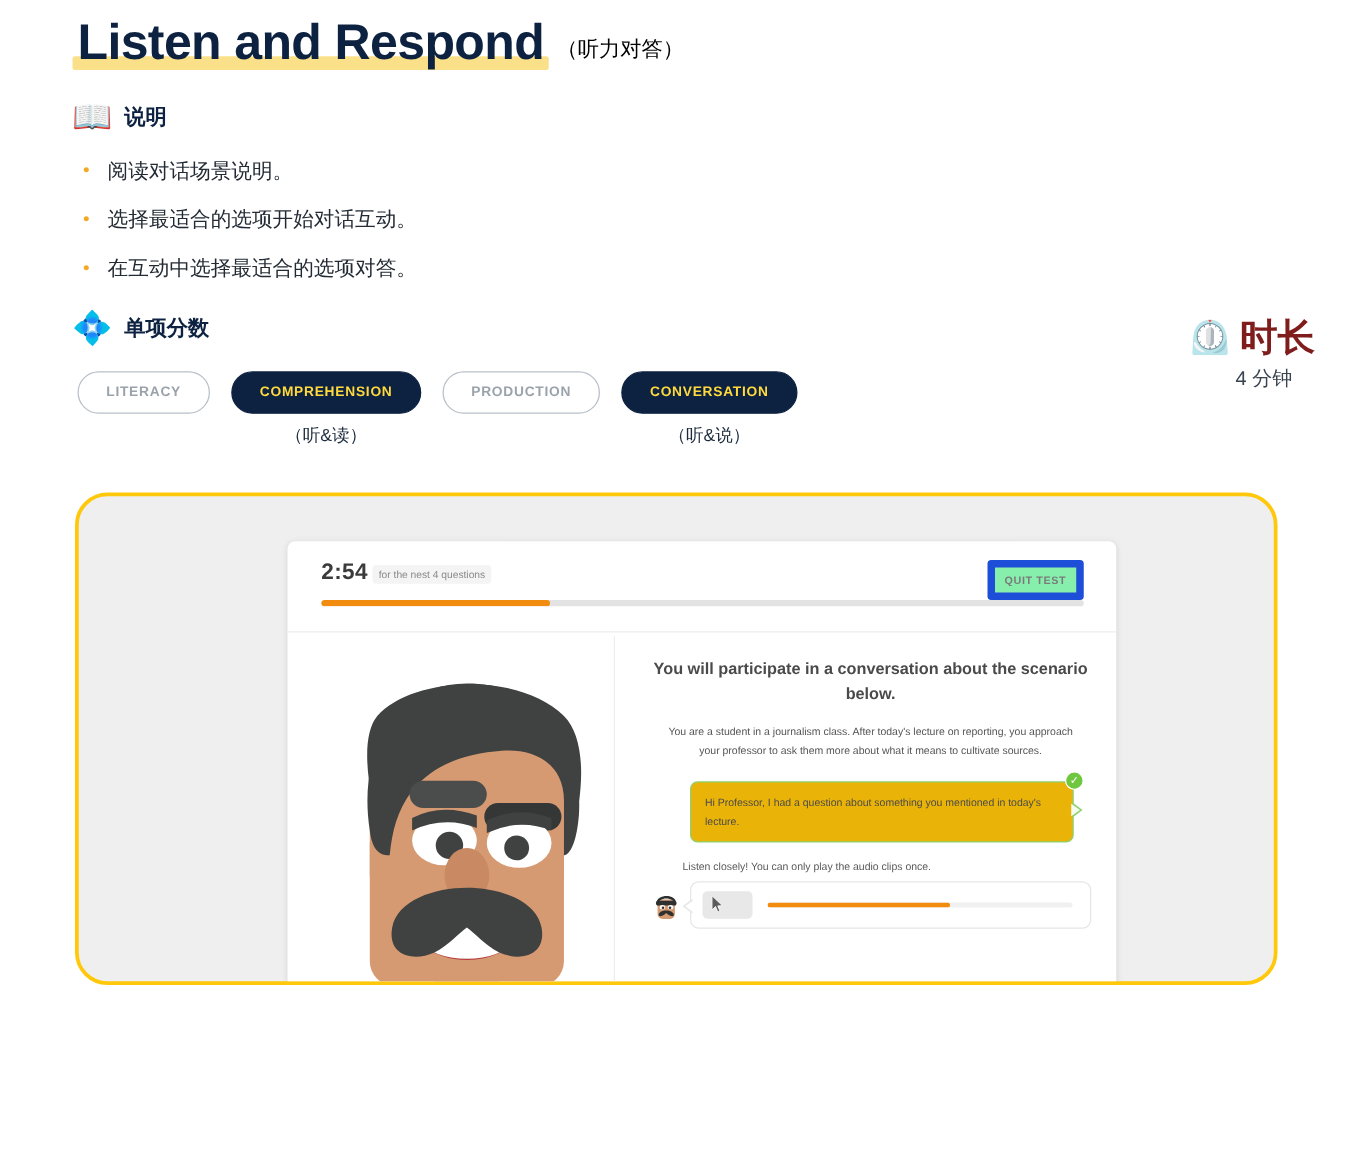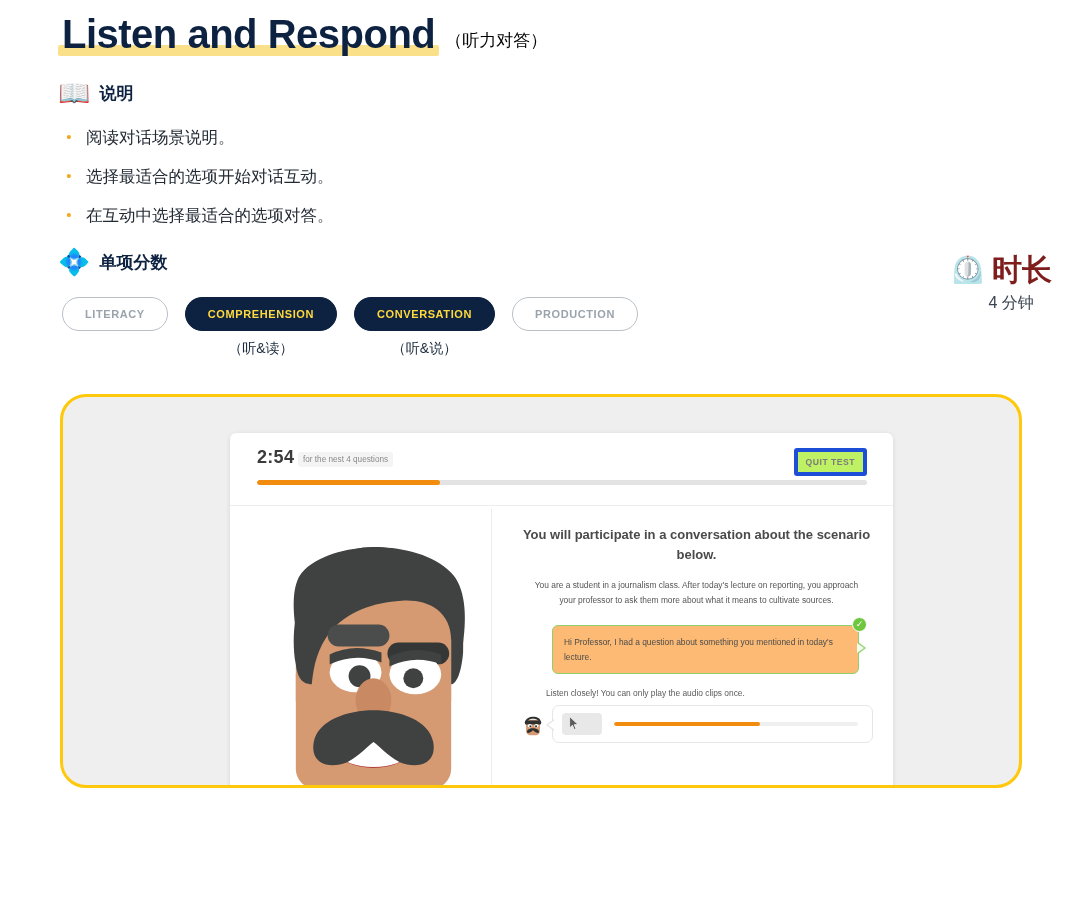--- a/index.html
+++ b/index.html
@@ -105,22 +105,22 @@
     letter-spacing:0.3px;
   }
   .timer-note{
     position:absolute; left:68px; top:19px;
     font-size:8.2px; color:#8a8a8a;
     background:#f4f4f4; padding:3px 5px; border-radius:3px;
   }
   .quit-btn{
     position:absolute; right:26px; top:15px;
     font-size:8.6px; font-weight:bold; letter-spacing:0.5px;
-    color:#7b7b7b; background:#bef264;
-    border:4px solid #1d4ed8; border-radius:3px;
+    color:#7b7b7b; background:#86efac;
+    border:6px solid #1d4ed8; border-radius:3px;
     padding:5px 8px;
   }
   .progress-track{
     position:absolute; left:27px; right:26px; top:47px;
     height:5px; background:#e3e3e3; border-radius:3px; overflow:hidden;
   }
   .progress-fill{
     height:100%; background:#F28C0F; border-radius:3px;
   }
 
@@ -148,21 +148,21 @@
   .conv-body{
     margin-top:14px; text-align:center;
     font-size:8.4px; color:#555; line-height:1.75; padding:0 14px;
   }
 
   .bubble-row{
     position:relative; margin-top:18px; padding-right:14px;
   }
   .bubble{
     position:relative; margin-left:32px;
-    border:1.4px solid #8ED16A; background:#fdba74;
+    border:1.4px solid #8ED16A; background:#eab308;
     border-radius:6px; padding:9px 11px;
     font-size:8.4px; color:#4b4b4b; line-height:1.7;
   }
   .bubble::after{
     content:""; position:absolute; right:-8px; top:16px;
     width:0; height:0;
     border-top:6px solid transparent;
     border-bottom:6px solid transparent;
     border-left:8px solid #8ED16A;
   }
@@ -262,26 +262,26 @@
 <div class="pills">
   <div class="pill-wrap">
     <div class="pill off">LITERACY</div>
     <div class="pill-sub"></div>
   </div>
   <div class="pill-wrap">
     <div class="pill on">COMPREHENSION</div>
     <div class="pill-sub">（听&amp;读）</div>
   </div>
   <div class="pill-wrap">
+    <div class="pill off">PRODUCTION</div>
+    <div class="pill-sub"></div>
+  </div>
+  <div class="pill-wrap">
     <div class="pill on">CONVERSATION</div>
     <div class="pill-sub">（听&amp;说）</div>
-  </div>
-  <div class="pill-wrap">
-    <div class="pill off">PRODUCTION</div>
-    <div class="pill-sub"></div>
   </div>
 </div>
 
 <div class="duration">
   <div class="top">
     <span class="ico">⏲️</span>
     <span class="lbl">时长</span>
   </div>
   <div class="val">4 分钟</div>
 </div>

